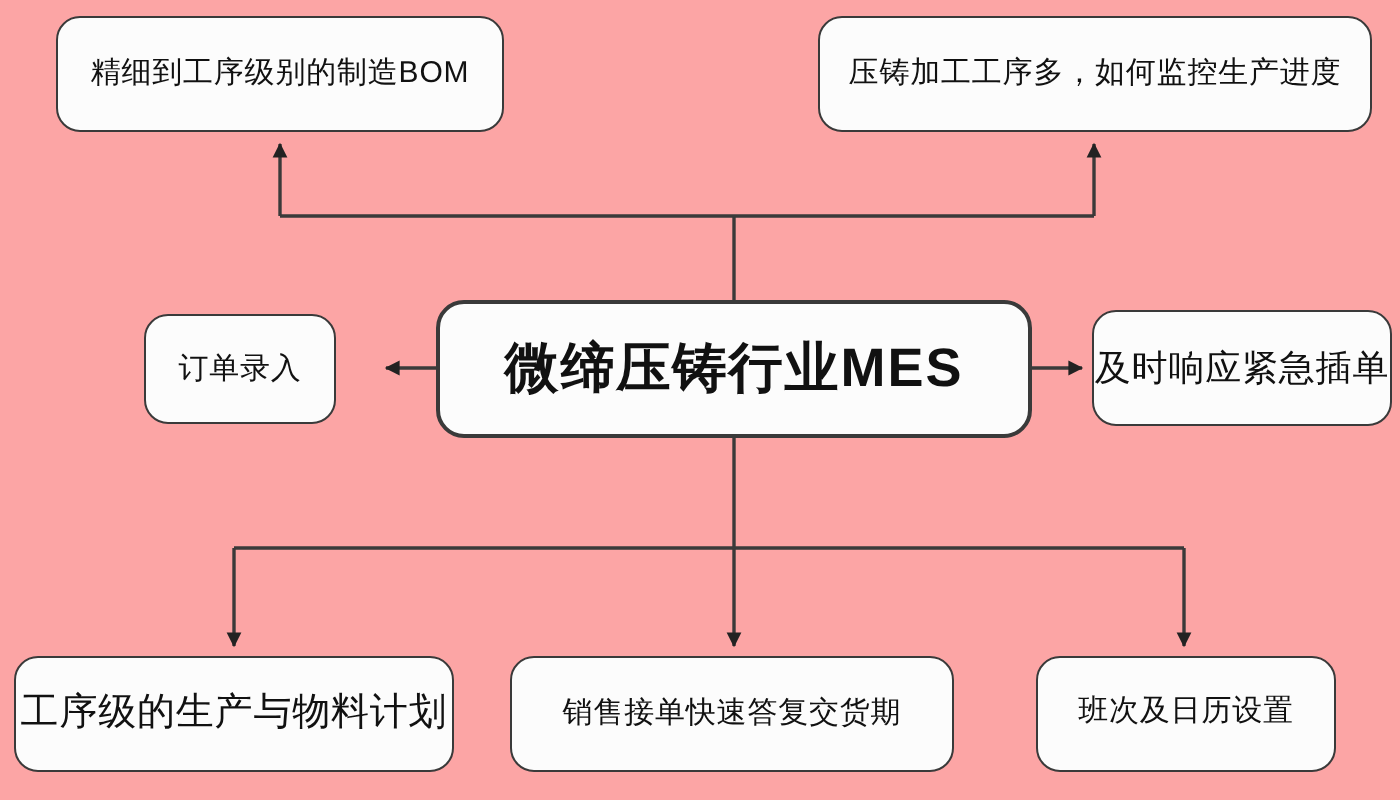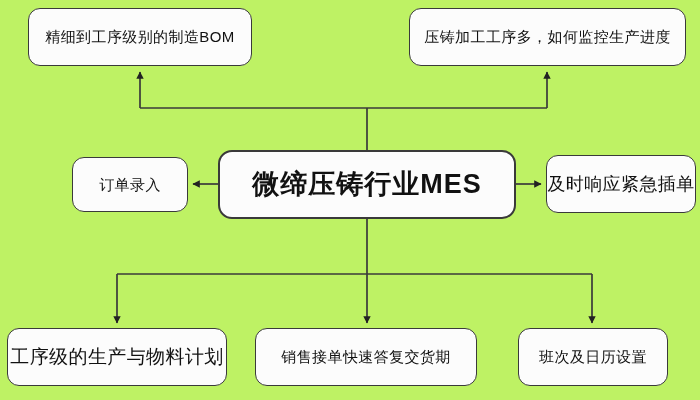--- a/index.html
+++ b/index.html
@@ -4,21 +4,21 @@
 <style>
   html, body {
     margin: 0;
     padding: 0;
     background: #ffffff;
   }
   #canvas {
     position: relative;
     width: 700px;
     height: 400px;
-    background: #bef264;
+    background: #fca5a5;
     overflow: hidden;
     font-family: "Liberation Sans", "DejaVu Sans", sans-serif;
   }
   #wires {
     position: absolute;
     left: 0;
     top: 0;
     width: 700px;
     height: 400px;
     pointer-events: none;
@@ -72,21 +72,21 @@
     top: 8px;
     width: 277px;
     height: 58px;
   }
   #node-top-right .node-label { font-size: 15px; }
 
   
   #node-left {
     left: 72px;
     top: 157px;
-    width: 116px;
+    width: 96px;
     height: 55px;
   }
   #node-left .node-label { font-size: 15px; }
 
   #node-right {
     left: 546px;
     top: 155px;
     width: 150px;
     height: 58px;
   }
@@ -108,21 +108,21 @@
     height: 58px;
   }
   #node-bottom-center .node-label { font-size: 15px; }
 
   #node-bottom-right {
     left: 518px;
     top: 328px;
     width: 150px;
     height: 58px;
   }
-  #node-bottom-right .node-label { font-size: 15px; }
+  #node-bottom-right .node-label { font-size: 15px; font-family: Liberation Serif, serif; }
 </style>
 </head>
 <body>
 
 <div id="canvas">
 
   <svg id="wires" viewBox="0 0 700 400" width="700" height="400">
     <defs>
       <marker id="arrow-up" markerWidth="9" markerHeight="9" refX="4.5" refY="7.6" orient="auto-start-reverse" markerUnits="userSpaceOnUse">
         <path d="M4.5 0.6 L8.2 8 L0.8 8 Z" fill="#222222"></path>

